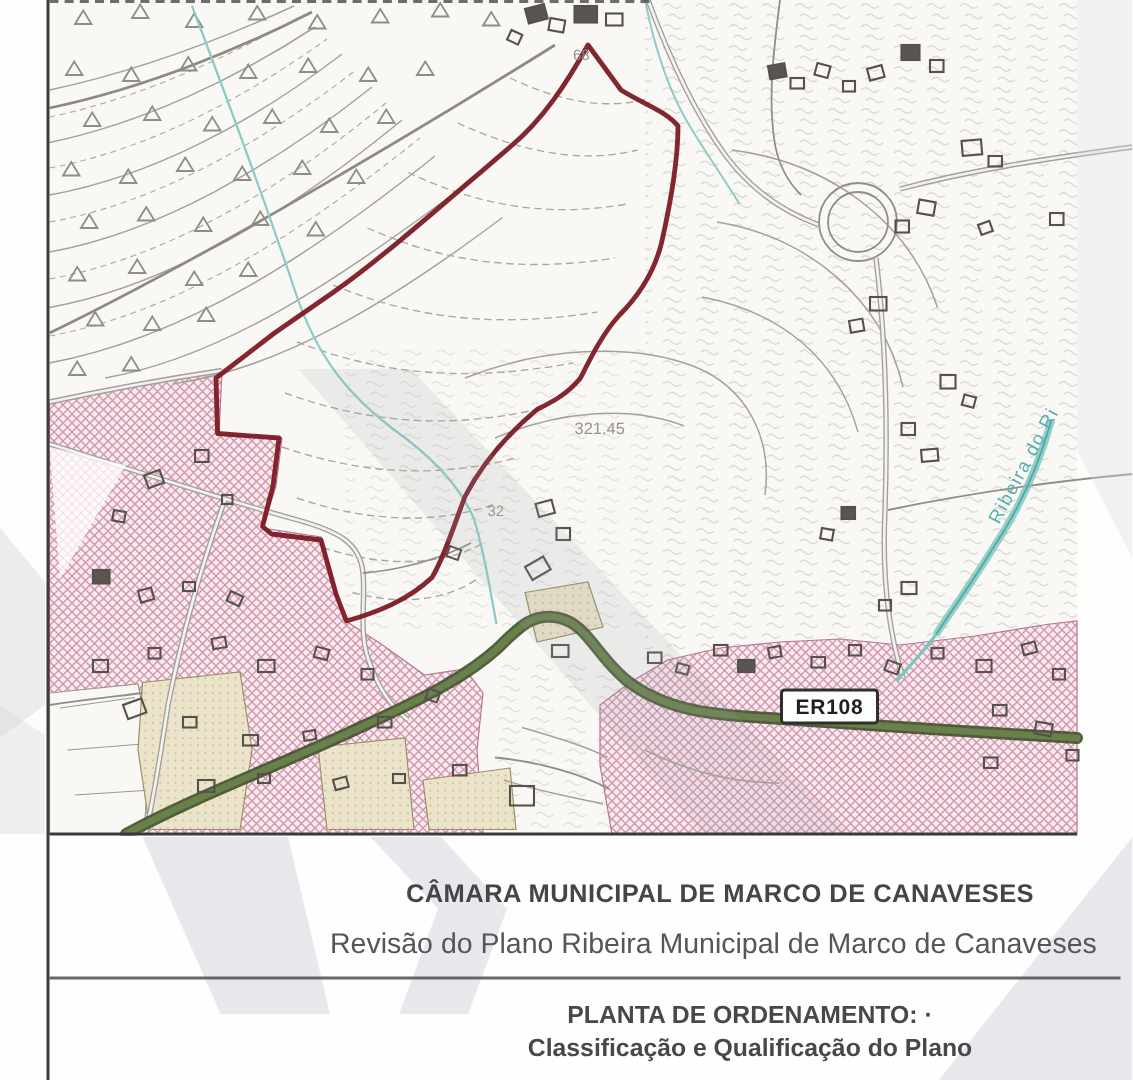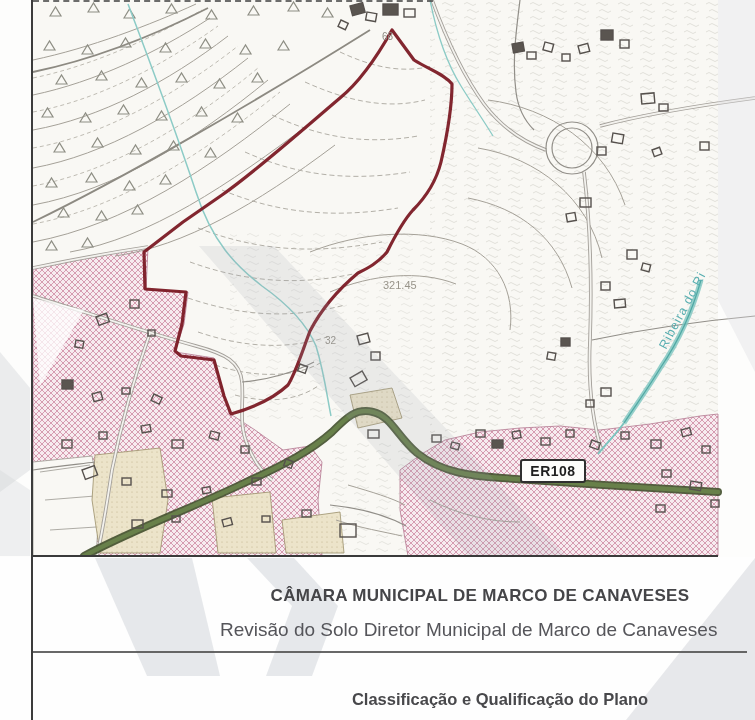--- a/index.html
+++ b/index.html
@@ -300,19 +300,19 @@
     <polygon points="755,558 755,720 626,720" fill="#b9bdc4" opacity="0.33"></polygon>
     <polygon points="718,0 755,0 755,372 718,300" fill="#d9dbdf" opacity="0.35"></polygon>
   </svg>
 
   <div class="frame-left"></div>
   <div class="frame-mapbottom"></div>
   <div class="frame-topdash"></div>
   <div class="divider"></div>
 
   <div class="org-title">CÂMARA MUNICIPAL DE MARCO DE CANAVESES</div>
-  <div class="subtitle">Revisão do Solo Diretor Municipal de Marco de Canaveses</div>
+  <div class="subtitle">Revisão do Plano Ribeira Municipal de Marco de Canaveses</div>
   <div class="plan-title">
-    <br>
+    <span>PLANTA DE ORDENAMENTO: ·</span><br>
     <span>Classificação e Qualificação do Plano</span>
   </div>
 
 </div>
 
 </body></html>

